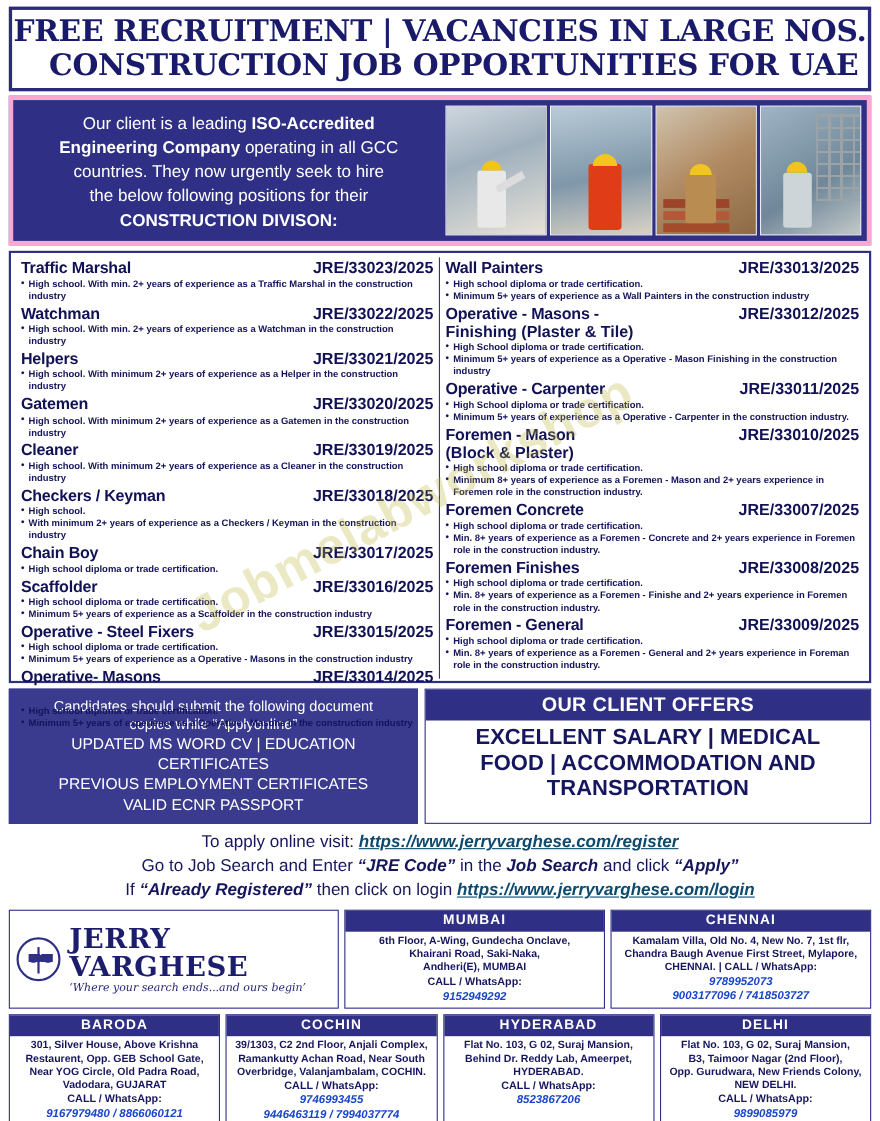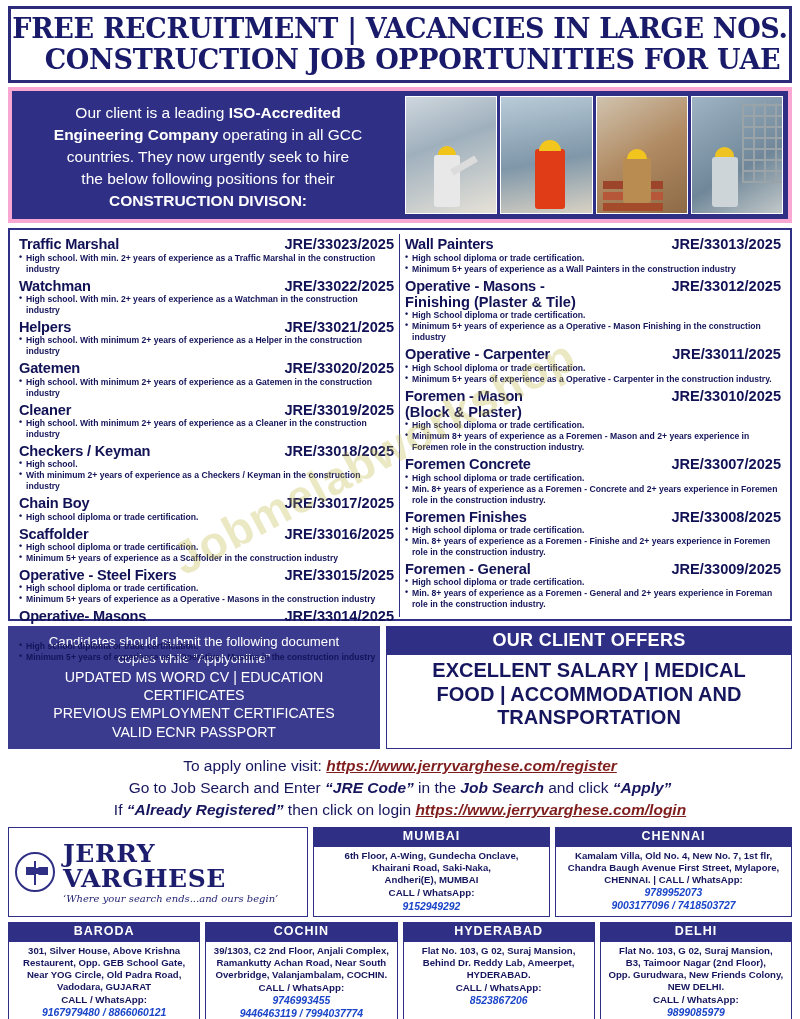--- a/index.html
+++ b/index.html
@@ -175,21 +175,21 @@
 
   
   .apply {
     margin-top: 6px;
     text-align: center;
     line-height: 1.42;
     font-size: 15.5px;
     color: #16165e;
   }
   .apply .ln1 { font-size: 15.5px; }
-  .blue-link { color: #7f1d1d; font-weight: bold; font-style: italic; }
+  .blue-link { color: #0c4a6e; font-weight: bold; font-style: italic; }
   .dark-em { font-weight: bold; font-style: italic; color:#16165e; }
 
   
   .contacts {
     margin-top: 6px;
     display: flex;
     gap: 5px;
     align-items: stretch;
   }
   .logo-box {

